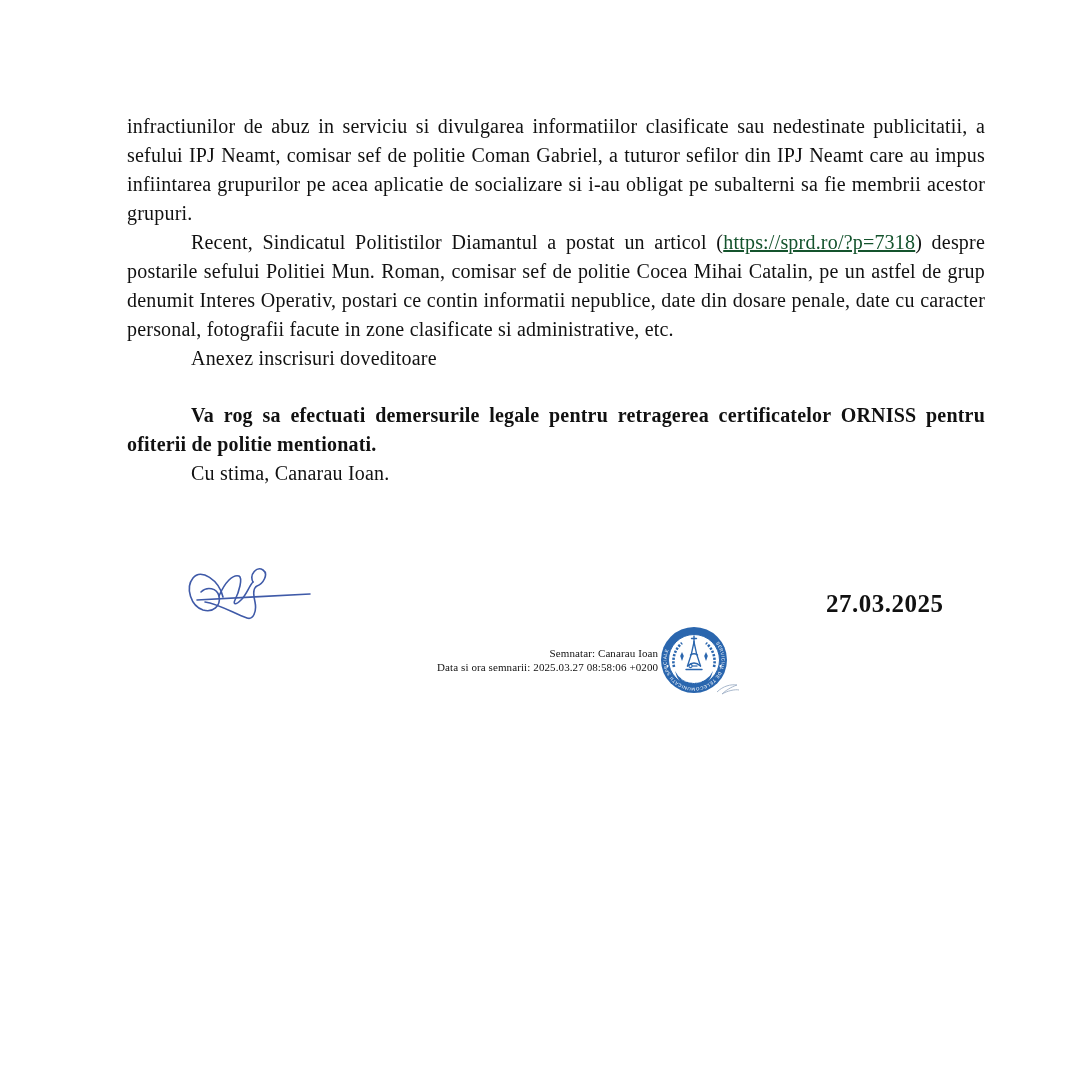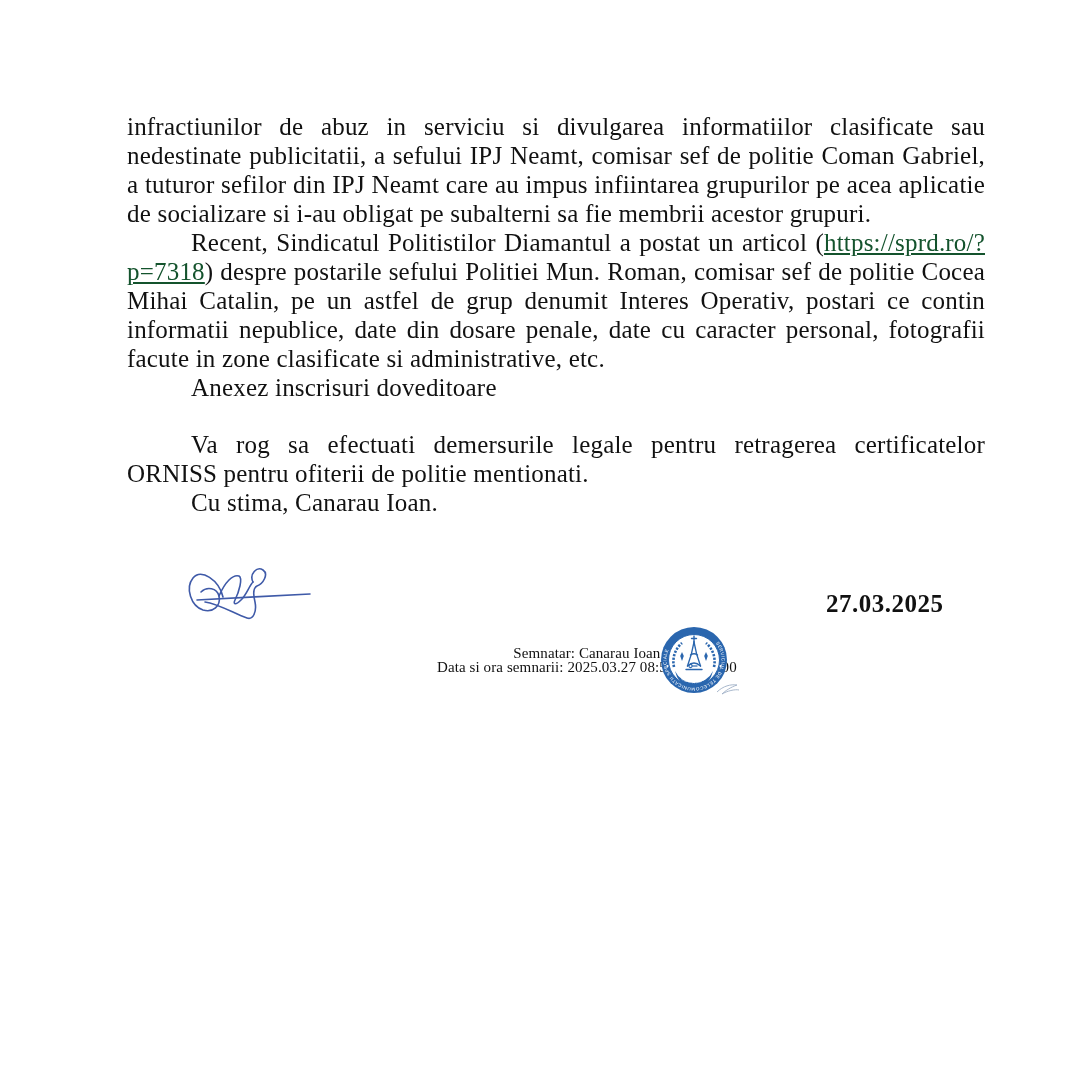--- a/index.html
+++ b/index.html
@@ -11,28 +11,28 @@
     background: #ffffff;
     overflow: hidden;
     font-family: "Liberation Serif", "DejaVu Serif", serif;
     color: #111111;
   }
   .content {
     position: absolute;
     left: 127px;
     top: 112px;
     width: 858px;
-    font-size: 25px;
+    font-size: 20px;
     line-height: 29px;
     text-align: justify;
     letter-spacing: 0.2px;
   }
   .para { text-indent: 64px; }
   .para.no-indent { text-indent: 0; }
-  .para.bold-req { font-weight: normal; margin-top: 28px; }
+  .para.bold-req { font-weight: bold; margin-top: 28px; }
   .para.closing { text-align: left; }
   a.doc-link { color: #14532d; text-decoration: underline; cursor: pointer; }
   .italic { }
   .signature-svg {
     position: absolute;
     left: 183px;
     top: 552px;
     width: 140px;
     height: 75px;
   }
@@ -41,23 +41,23 @@
     left: 826px;
     top: 590px;
     font-size: 25px;
     letter-spacing: 0.5px;
     font-weight: bold;
   }
   .sig-block {
     position: absolute;
     left: 437px;
     top: 646px;
-    font-size: 15px;
+    font-size: 11px;
     line-height: 14px;
-    text-align: center;
+    text-align: right;
     letter-spacing: 0.1px;
   }
   .seal-wrap {
     position: absolute;
     left: 659px;
     top: 625px;
     width: 95px;
     height: 75px;
   }
 </style>

